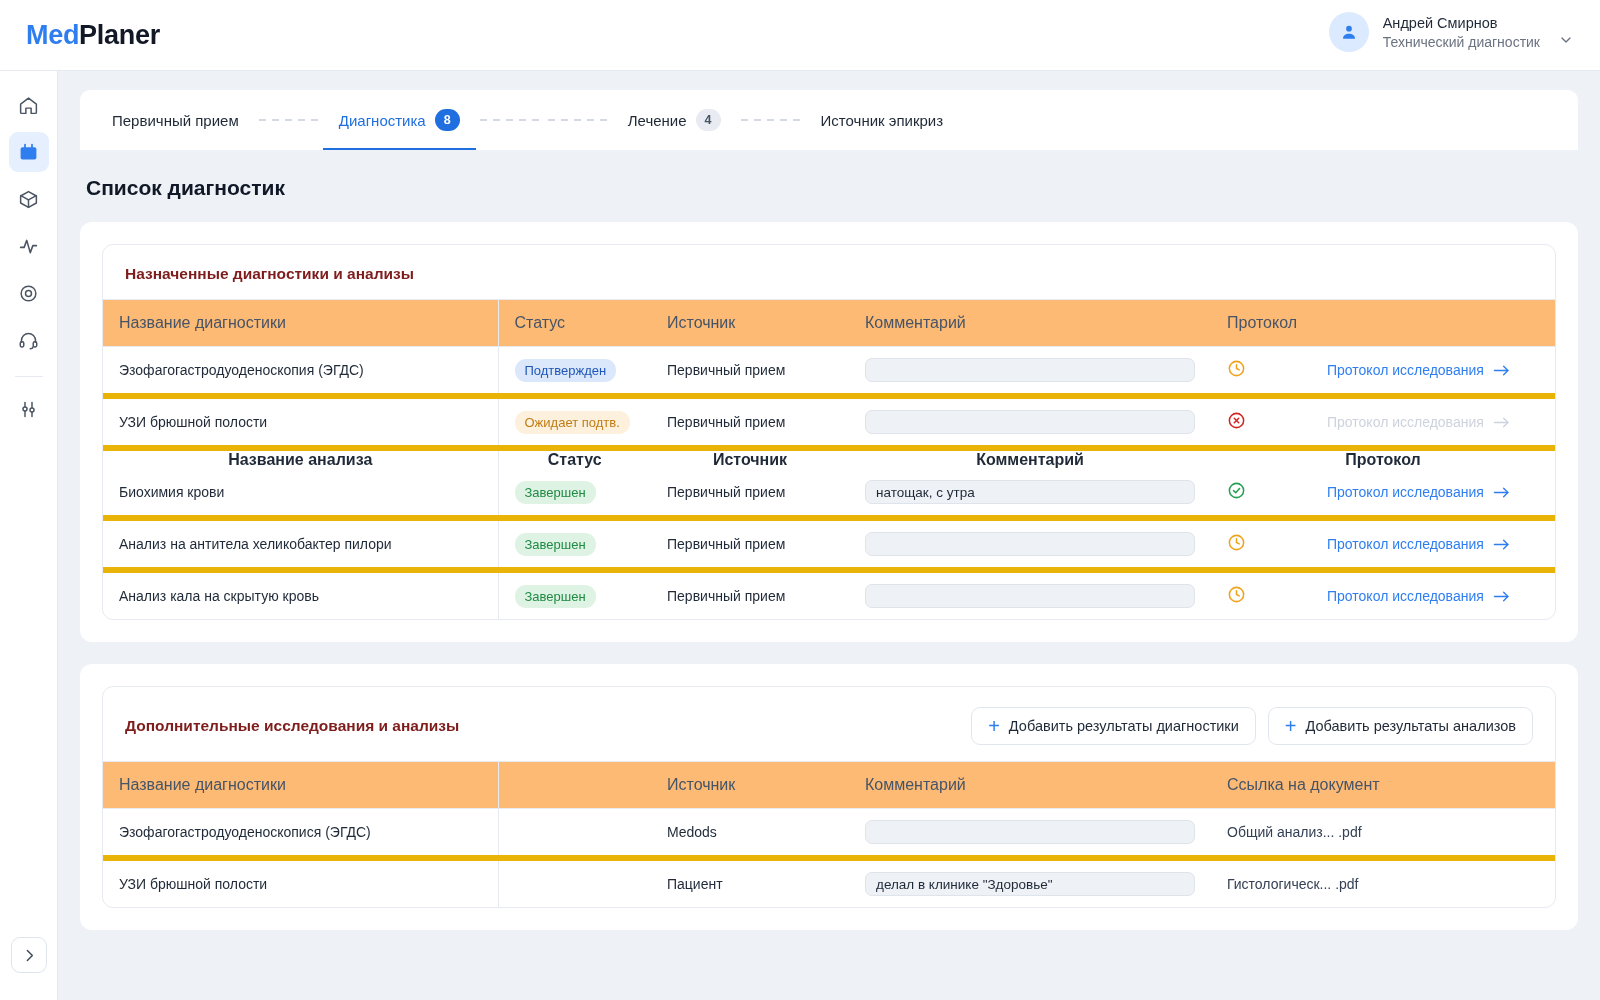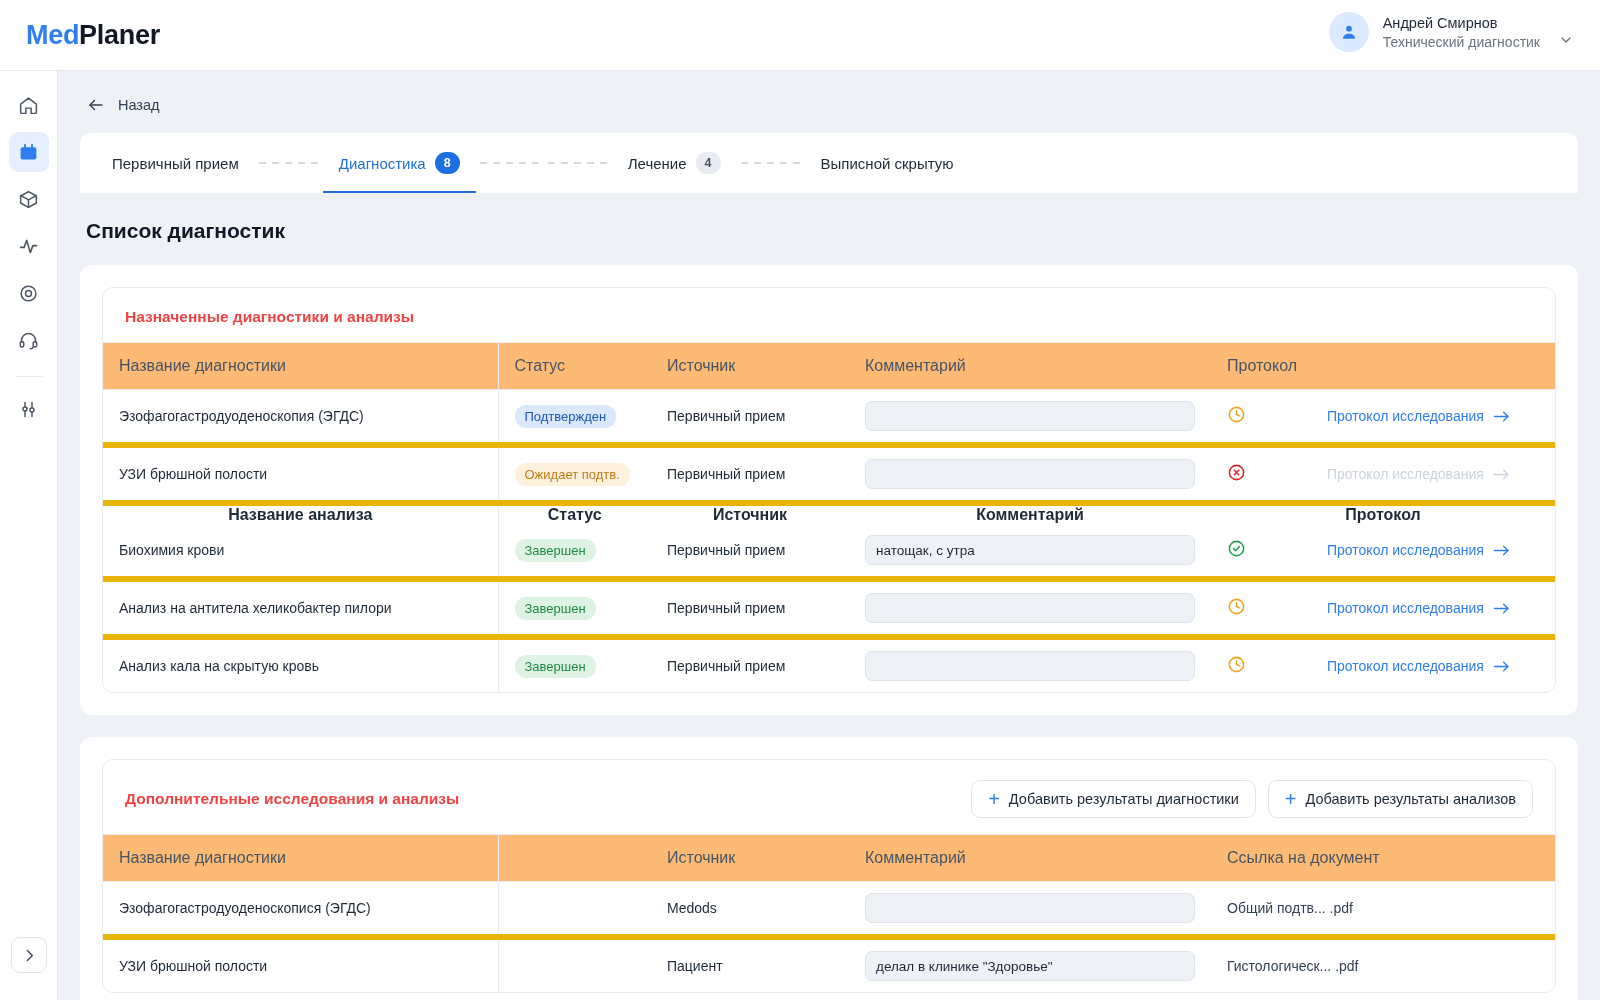--- a/index.html
+++ b/index.html
@@ -104,21 +104,21 @@
     border-radius: 12px; padding: 22px 22px 22px 22px;
   }
   .panel {
     border: 1px solid #e7ebf1; border-radius: 11px; overflow: hidden;
     background: #fff;
   }
   .panel-head {
     display: flex; align-items: center; justify-content: space-between;
     padding: 20px 22px 16px 22px;
   }
-  .panel-title { font-size: 15.5px; font-weight: 600; color: #ef4444; }
+  .panel-title { font-size: 15.5px; font-weight: 600; color: #7f1d1d; }
   .panel-actions { display: flex; gap: 12px; }
   .btn-add {
     display: flex; align-items: center; gap: 9px;
     height: 38px; padding: 0 16px; border: 1px solid #e1e6ee; border-radius: 9px;
     background: #fff; font-size: 14.5px; color: #1f2937; cursor: pointer;
     font-family: inherit;
   }
   .plus { color: #2f7ef0; font-size: 20px; line-height: 1; font-weight: 400; }
 
   table { width: 100%; border-collapse: collapse; table-layout: fixed; }
@@ -135,21 +135,21 @@
 
   .pill {
     display: inline-flex; align-items: center; height: 23px; padding: 0 10px;
     border-radius: 11px; font-size: 13px; white-space: nowrap;
   }
   .pill.blue { background: #dbe8fb; color: #1e56b8; }
   .pill.amber { background: #fdf0dc; color: #c07c16; }
   .pill.green { background: #dff3e4; color: #1f8a43; }
 
   .cmt {
-    width: 100%; height: 30px; border: 1px solid #dfe3ea; border-radius: 7px;
+    width: 100%; height: 24px; border: 1px solid #dfe3ea; border-radius: 7px;
     background: #eef1f6; font-size: 13.5px; color: #1f2937;
     padding: 0 10px; font-family: inherit;
   }
   .cmt::placeholder { color: #aab2c0; }
 
   .proto-link {
     display: inline-flex; align-items: center; gap: 9px;
     font-size: 14px; color: #2f7ef0; cursor: pointer; white-space: nowrap;
   }
   .proto-link.disabled { color: #cdd3dd; cursor: default; }
@@ -236,46 +236,39 @@
   </div>
   <div class="rail-expand">
     <svg width="17" height="17" viewBox="0 0 24 24" fill="none" stroke="#3f4a5e" stroke-width="2.1" stroke-linecap="round" stroke-linejoin="round">
         <polyline points="9 5 16 12 9 19"></polyline>
       </svg>
   </div>
 </div>
 
 <div class="content">
 
-  <div class="backrow">
-    <svg width="20" height="18" viewBox="0 0 24 24" fill="none" stroke="#344054" stroke-width="1.8" stroke-linecap="round" stroke-linejoin="round">
-        <line x1="20" y1="12" x2="4" y2="12"></line>
-        <polyline points="10 6 4 12 10 18"></polyline>
-      </svg>
-    <span class="lbl">Назад</span>
-  </div>
 
   <div class="tabsbar">
     <div class="tab">
       <span>Первичный прием</span>
     </div>
     <div class="dashes"></div>
     <div class="tab active">
       <span>Диагностика</span>
       <span class="badge blue">8</span>
     </div>
     <div class="dashes"></div>
     <div class="dashes"></div>
     <div class="tab">
       <span>Лечение</span>
       <span class="badge grey">4</span>
     </div>
     <div class="dashes"></div>
     <div class="tab">
-      <span>Выписной скрытую</span>
+      <span>Источник эпикриз</span>
     </div>
   </div>
 
   <div class="section-title">Список диагностик</div>
 
   <div class="card">
     <div class="panel">
       <div class="panel-head">
         <div class="panel-title">Назначенные диагностики и анализы</div>
       </div>
@@ -447,21 +440,21 @@
             <th>Комментарий</th>
             <th>Ссылка на документ</th>
           </tr>
         </thead>
         <tbody>
           <tr>
             <td>Эзофагогастродуоденоскопися (ЭГДС)</td>
             <td class="col-divider"></td>
             <td>Medods</td>
             <td><input class="cmt" value="" style=""></td>
-            <td><span class="doclink">Общий подтв... .pdf</span></td>
+            <td><span class="doclink">Общий анализ... .pdf</span></td>
           </tr>
           <tr>
             <td>УЗИ брюшной полости</td>
             <td class="col-divider"></td>
             <td>Пациент</td>
             <td><input class="cmt" value="делал в клинике &quot;Здоровье&quot;" style=""></td>
             <td><span class="doclink">Гистологическ... .pdf</span></td>
           </tr>
         </tbody>
       </table>

